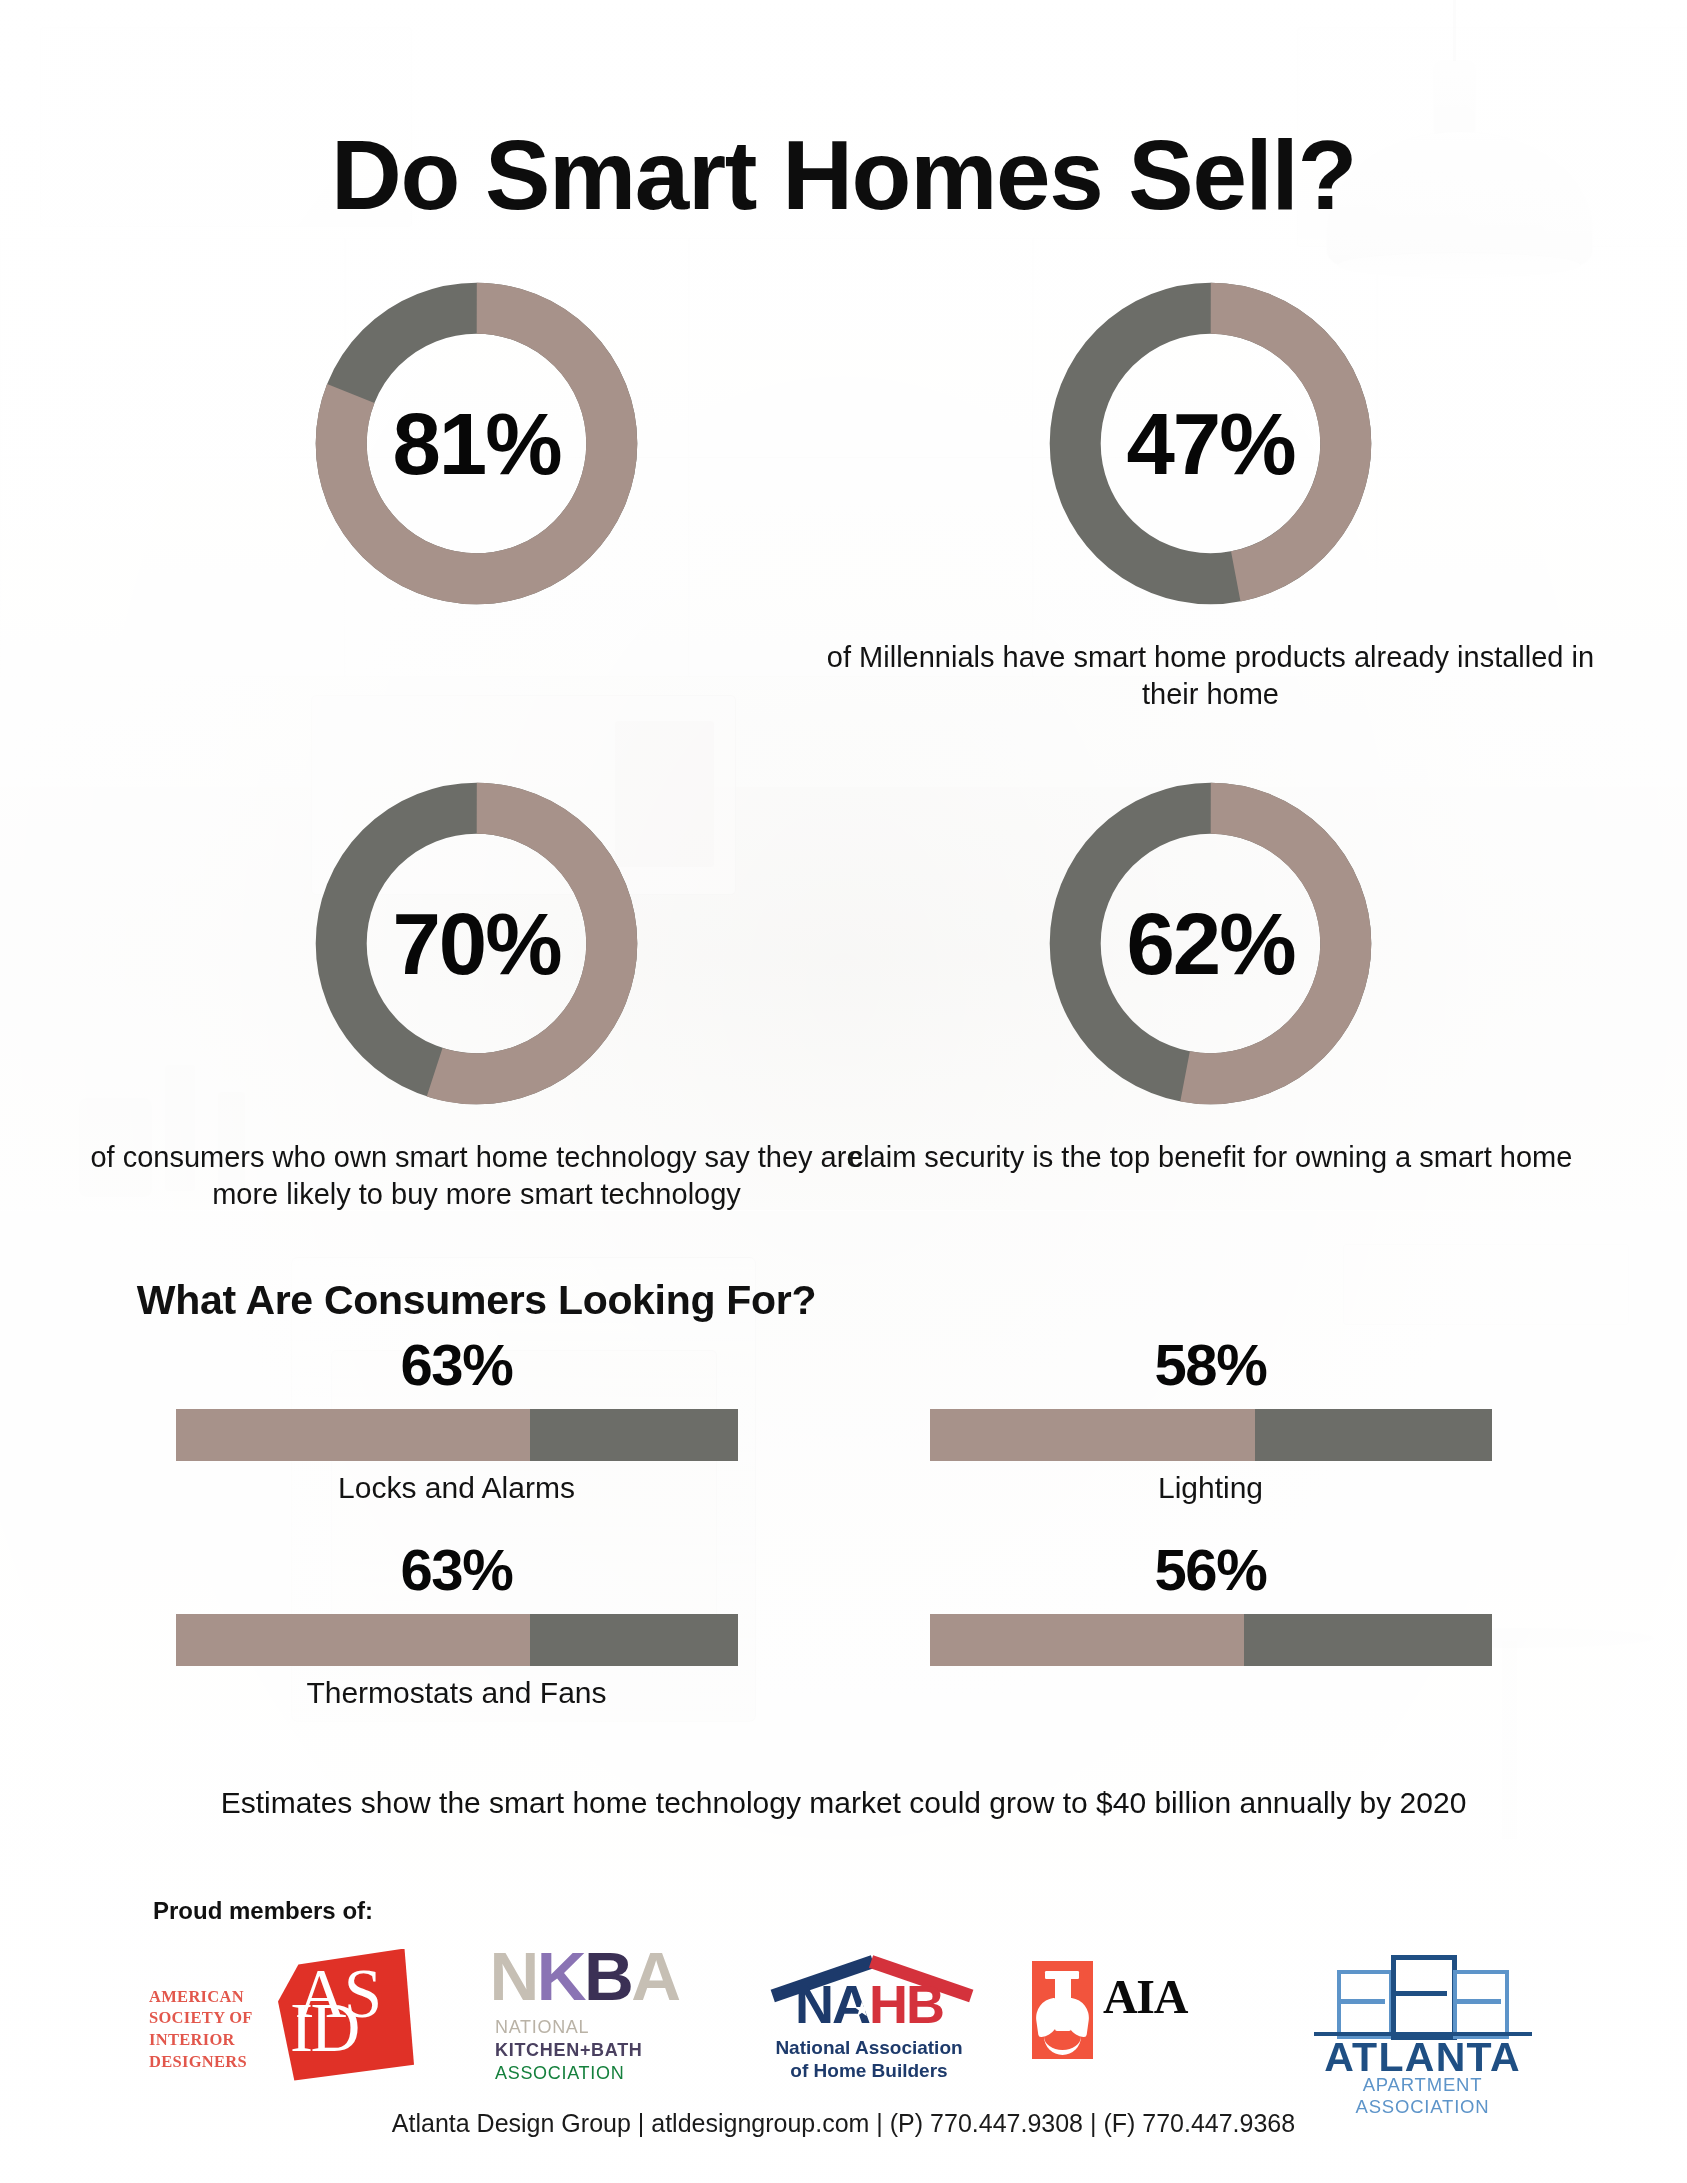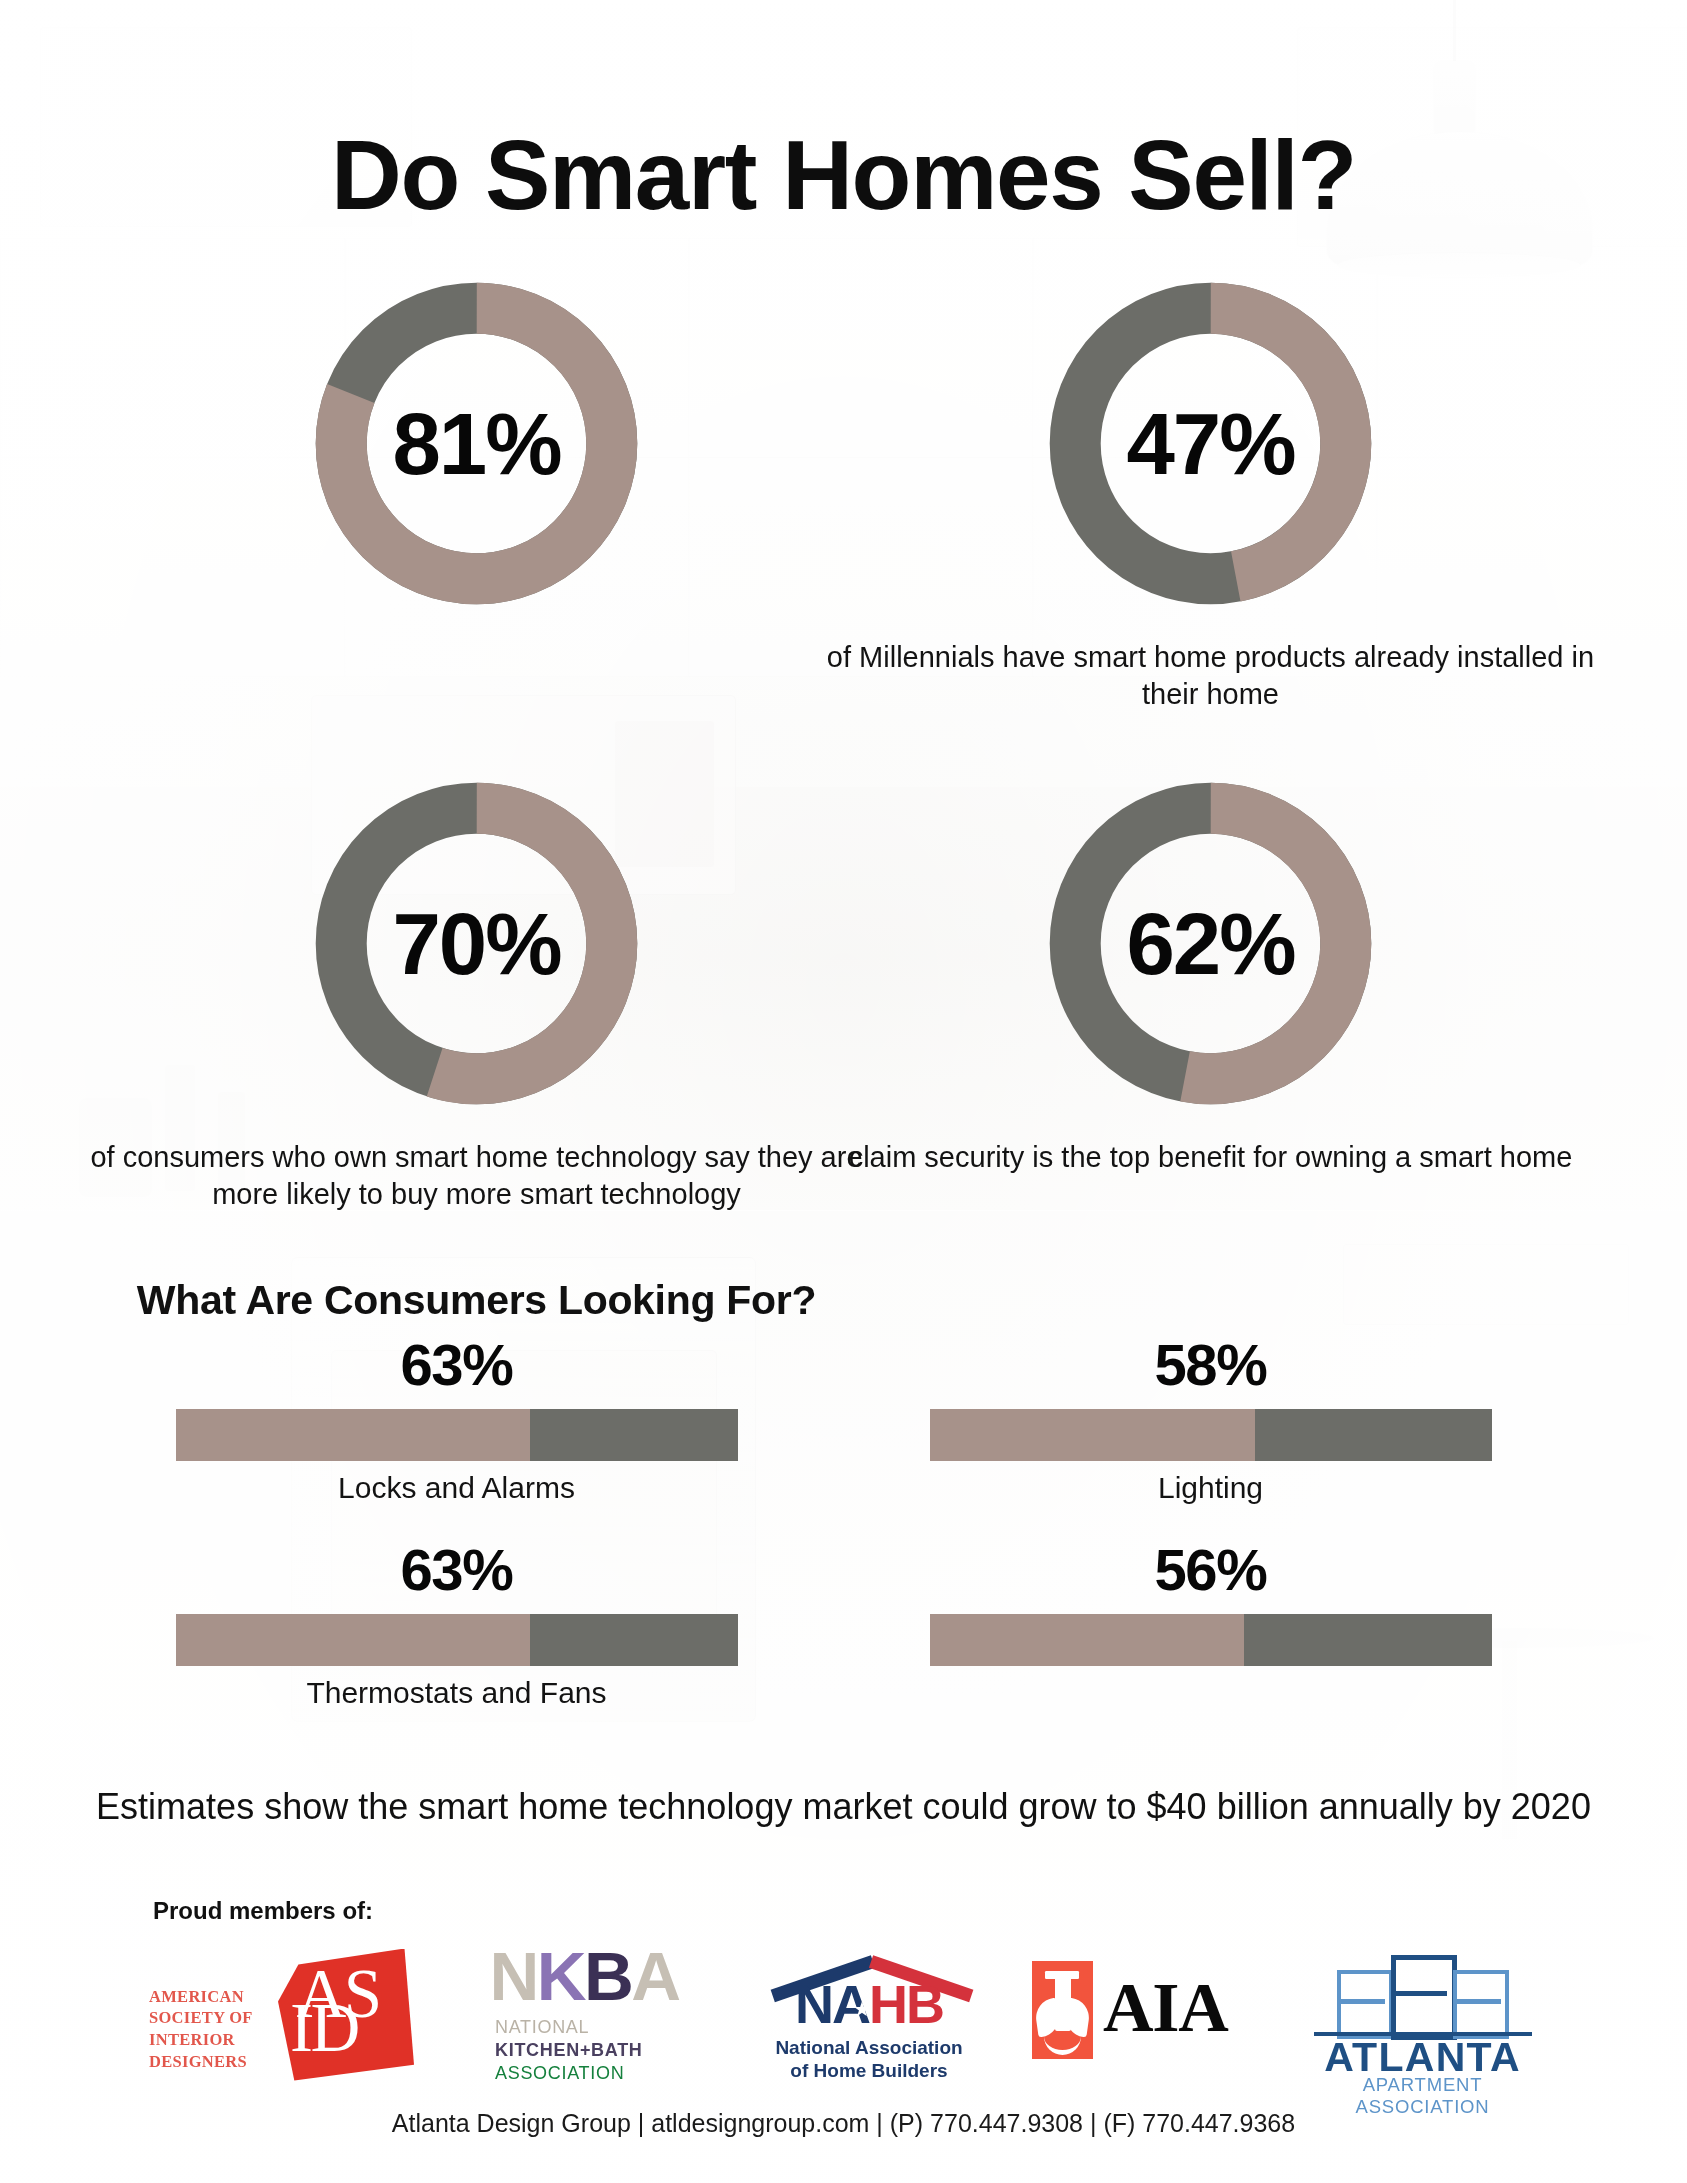--- a/index.html
+++ b/index.html
@@ -151,21 +151,21 @@
   .bar-fill {
     position:absolute; left:0; top:0; height:52px;
     background:#a7928a;
   }
   .bar-label {
     margin-top:10.6px; text-align:center;
     font-size:30px; color:#131313;
   }
   .estimates {
     position:absolute; left:0; top:1786px; width:1687px;
-    text-align:center; font-size:36px; color:#111;
+    text-align:center; font-size:30px; color:#111;
   }
   .members-label {
     position:absolute; left:153px; top:1897px;
     font-size:24px; font-weight:bold; color:#111;
   }
   .logo-row {
     position:absolute; left:0; top:1942px; width:1687px; height:152px;
   }
   .logo { position:absolute; }
   
@@ -257,21 +257,21 @@
     border-radius: 4px 26.5px 4px 26.5px;
     transform: rotate(8deg);
   }
   .aia-wreath {
     position:absolute; left:12px; top:69px; width:37px; height:20px;
     border-bottom:5.3px solid #ffffff; border-radius:0 0 26.5px 26.5px;
   }
   .aia-word {
     position:absolute; left:71px; top:12px;
     font-family:"Liberation Serif", serif;
-    font-size:70px; font-weight:bold; line-height:1;
+    font-size:48px; font-weight:bold; line-height:1;
     color:#0a0a0a; letter-spacing:-1.3px;
   }
   
   .aaa { left:1310px; top:0px; width:232px; height:146px; }
   .aaa-b-l {
     position:absolute; left:26.5px; top:28px; width:48px; height:61px;
     border:4.6px solid #5d94c9;
   }
   .aaa-b-l-div {
     position:absolute; left:26.5px; top:57px; width:48px; height:4.6px;

